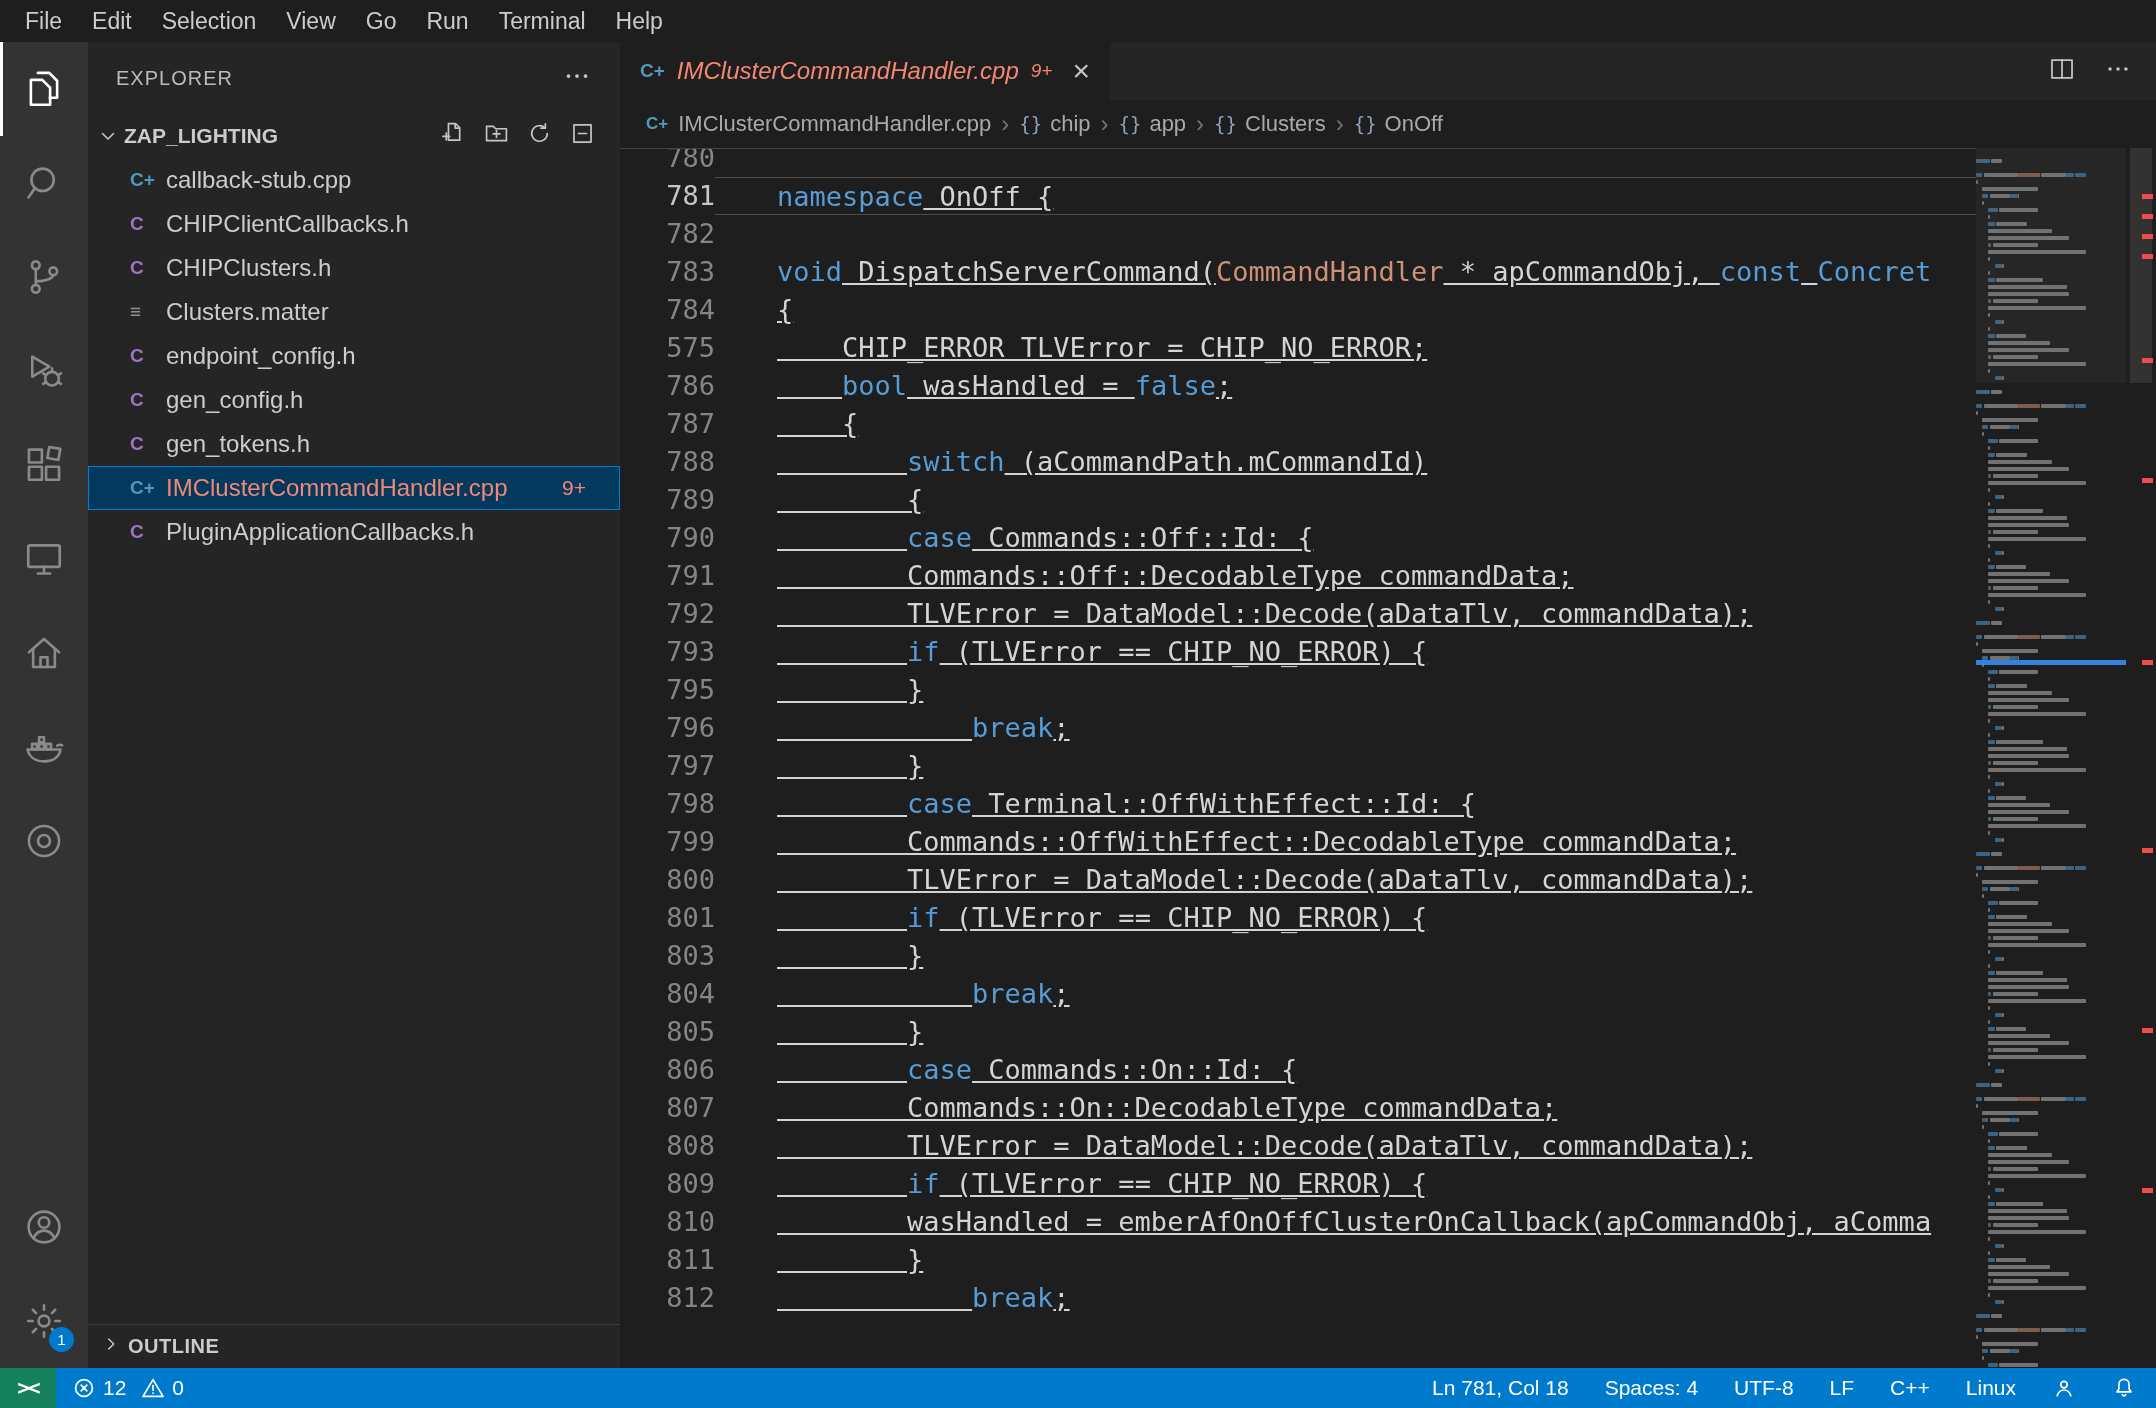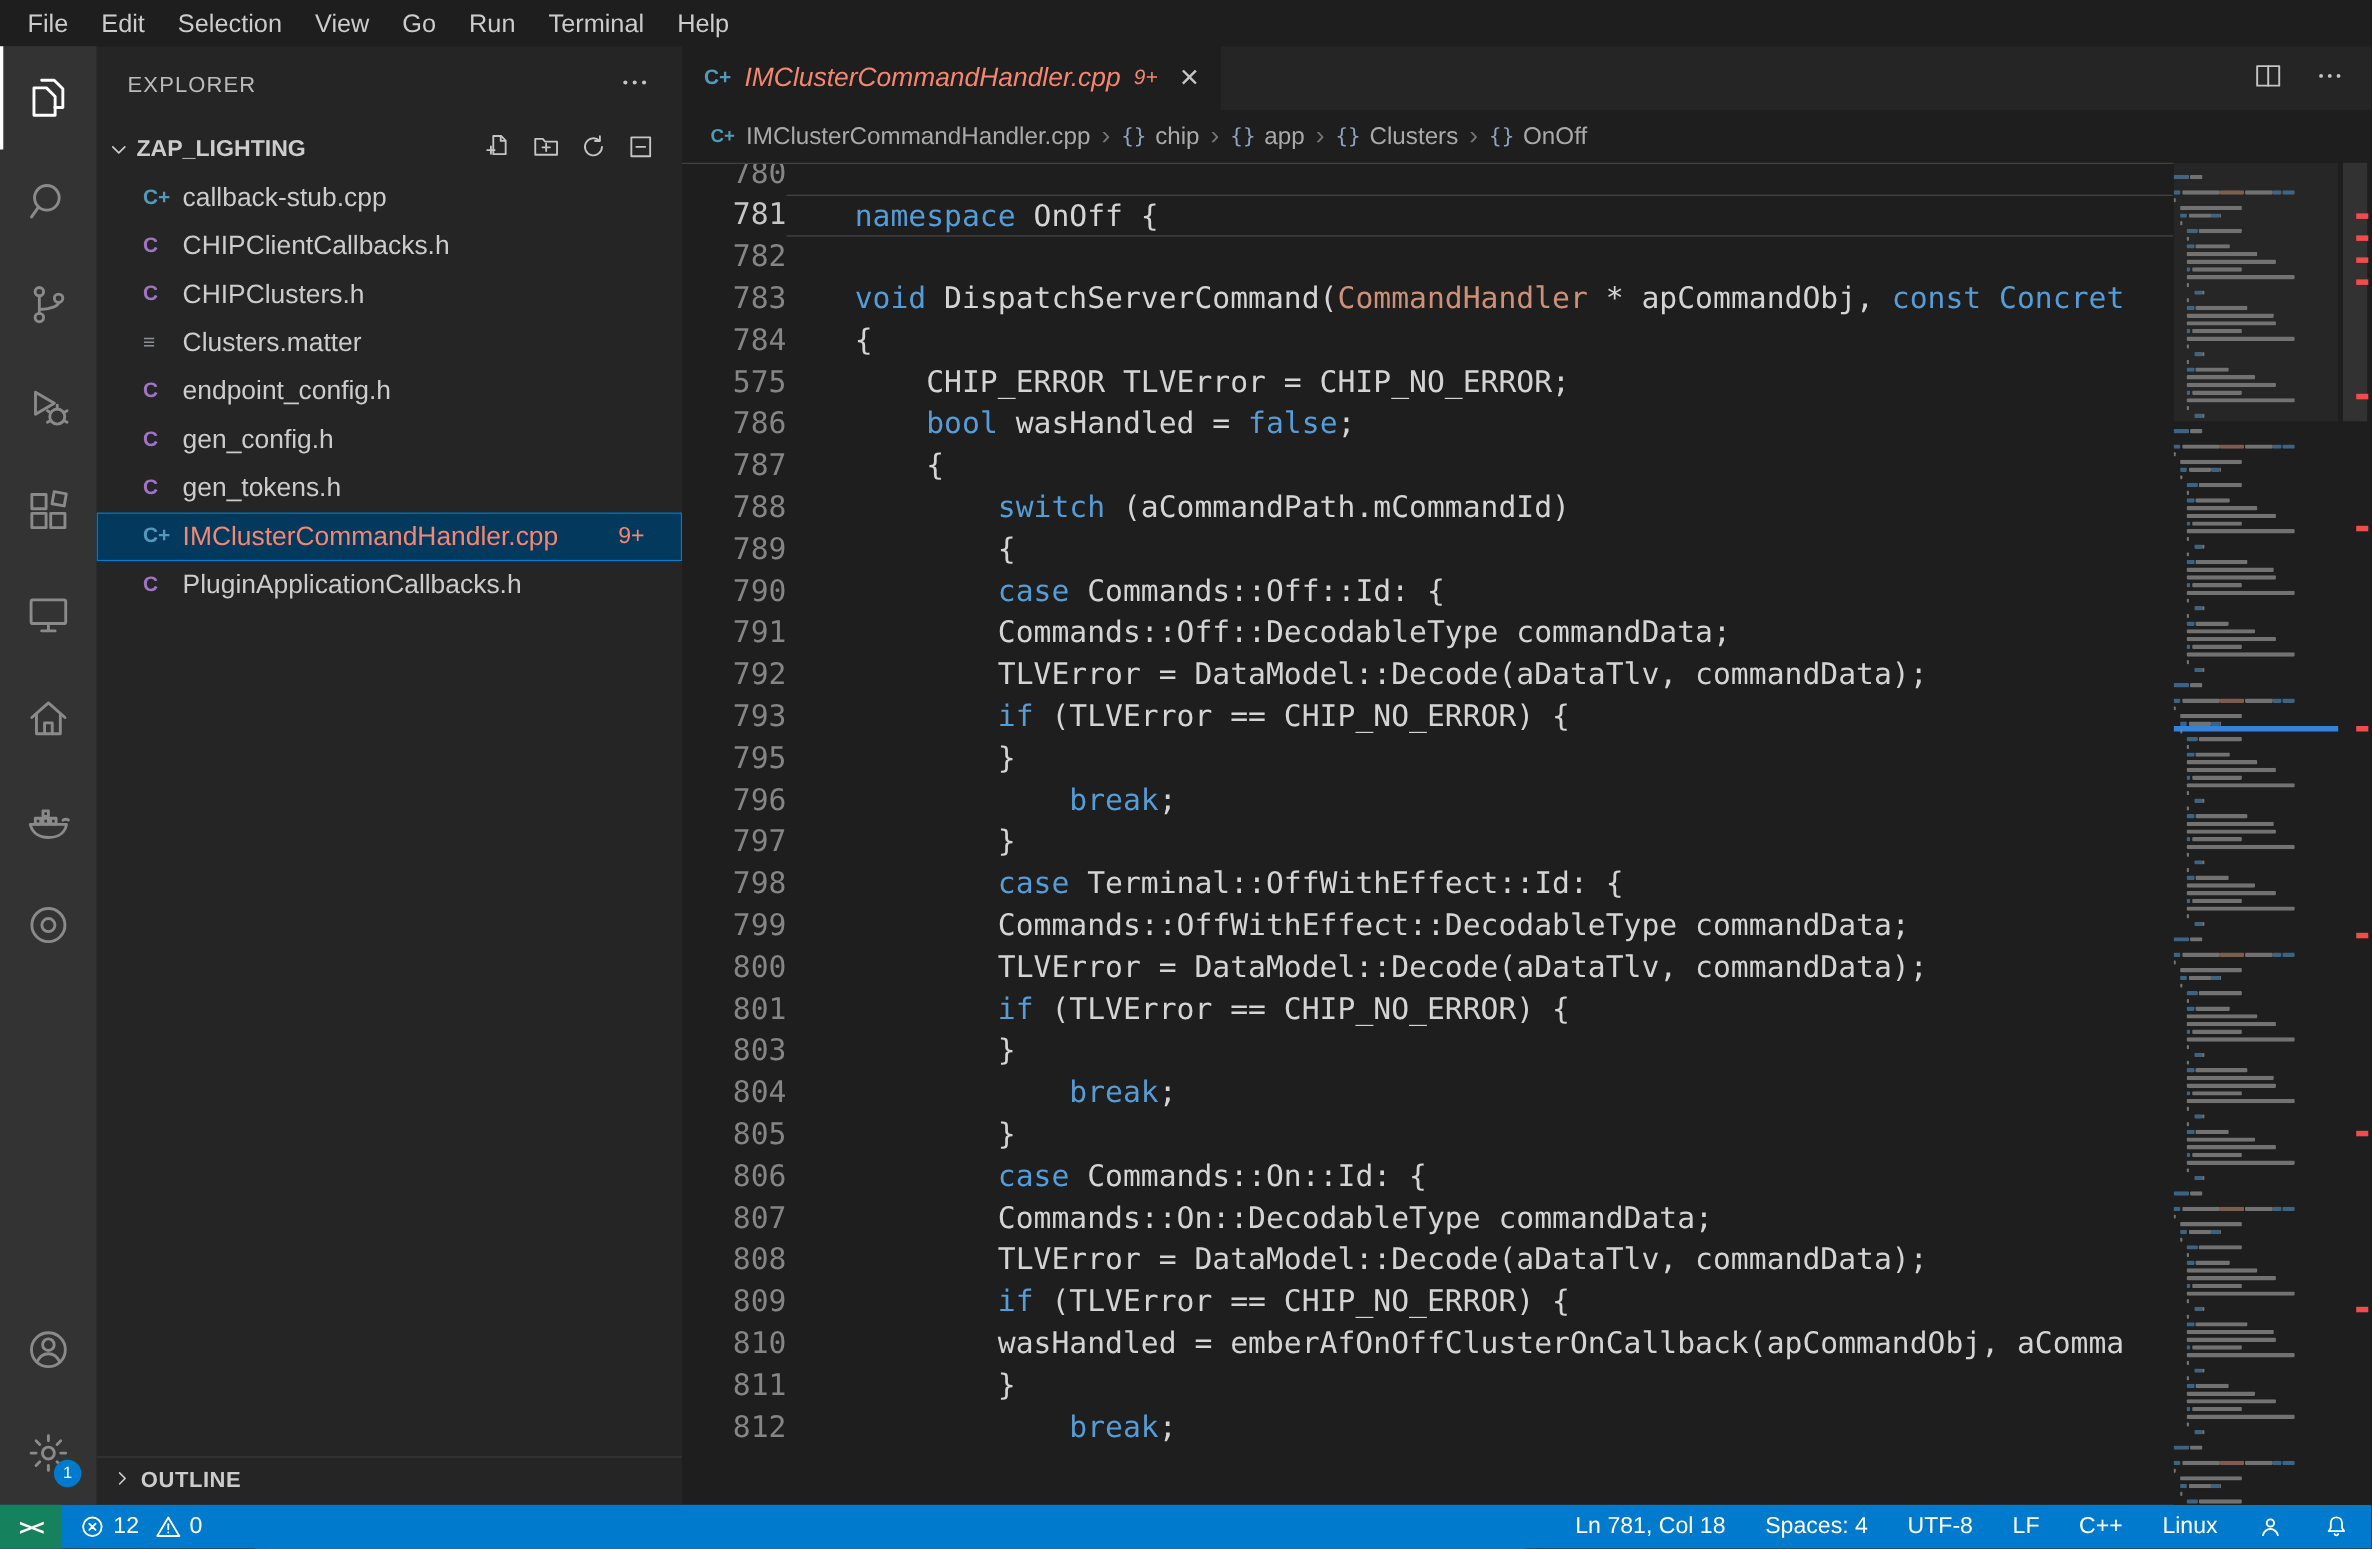--- a/index.html
+++ b/index.html
@@ -69,21 +69,21 @@
 
   .editor-body { flex:1; min-height:0; display:flex; }
   .code-viewport { flex:1; min-width:0; overflow:hidden; border-top:1px solid #454545; position:relative;
                    font-family:"DejaVu Sans Mono",monospace; font-size:27px; line-height:38px; }
   .code-inner { margin-top:-10px; }
   .code-row { display:flex; height:38px; white-space:pre; }
   .gutter { flex:0 0 95px; text-align:right; color:#858585; }
   .row-content { flex:1; min-width:0; overflow:hidden; padding-left:62px; }
   .code-row.current .row-content { border-top:1px solid #4b4b4b; border-bottom:1px solid #4b4b4b; }
   .code-row.current .gutter { color:#c6c6c6; }
-  .tk-k { color:#569cd6; } .tk-p { color:#d4d4d4; } .tk-s { color:#ce9178; }
+  .tk-k { color:#569cd6; } .tk-p { color:#d4d4d4;text-decoration:underline; } .tk-s { color:#ce9178; }
 
   .minimap { flex:0 0 150px; position:relative; overflow:hidden; padding-top:4px; background:#1e1e1e; }
   .mm-row { height:4px; margin-bottom:3px; white-space:nowrap; overflow:hidden; }
   .mm-seg { display:inline-block; height:4px; vertical-align:top; opacity:.55; border-radius:1px; }
   .mm-slider { position:absolute; top:0; left:0; right:0; height:235px; background:rgba(121,121,121,.1); }
   .mm-hl { position:absolute; top:512px; left:0; width:100%; height:5px; background:#3794ff; opacity:.85; }
 
   .scrollbar { flex:0 0 30px; position:relative; background:#1e1e1e; }
   .sb-thumb { position:absolute; top:0; left:4px; width:22px; height:235px; background:rgba(121,121,121,.22); }
   .ruler-mark { position:absolute; right:3px; width:11px; height:5px; background:#f14c4c; }

